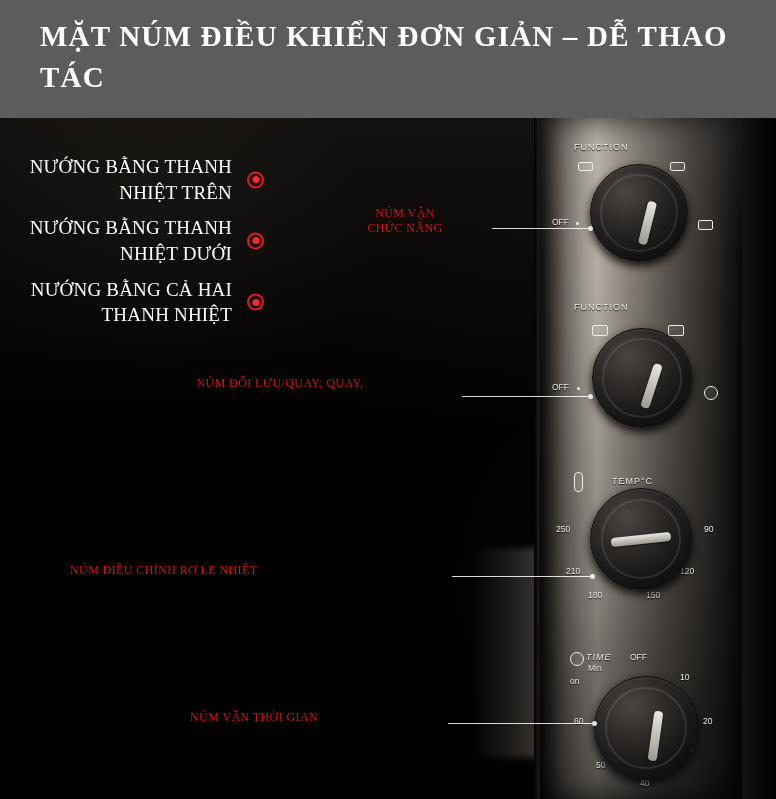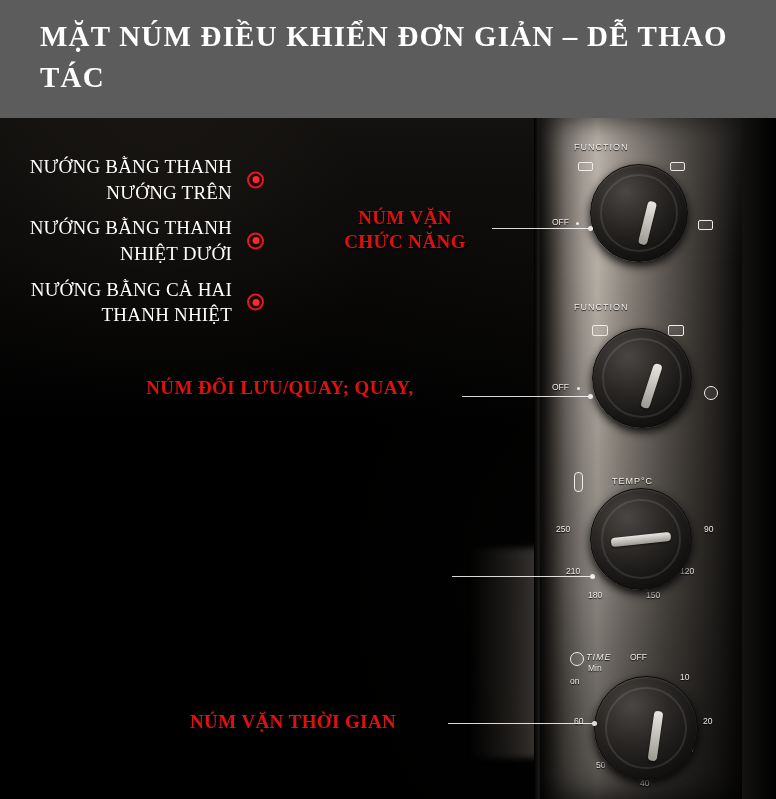--- a/index.html
+++ b/index.html
@@ -204,22 +204,22 @@
     width: 7px; height: 7px;
     border-radius: 50%;
     background: #ff2a2a;
   }
 
   
   .callout {
     position: absolute;
     color: #e01010;
     font-family: "Liberation Serif", serif;
-    font-weight: bold;
-    font-size: 19px;
+    font-weight: normal;
+    font-size: 12px;
     letter-spacing: 0.4px;
     line-height: 1.25;
     text-transform: uppercase;
     text-shadow: 0 1px 2px rgba(0,0,0,0.9);
   }
   .leader {
     position: absolute;
     height: 1px;
     background: #ffffff;
     opacity: 0.85;
@@ -315,21 +315,21 @@
 
       <div class="knob" style="left:46px; top:28px; width:102px; height:102px;">
         <div class="knob-ring" style="left:10px; top:10px; width:78px; height:78px;"></div>
         <div class="knob-pointer" style="left:56px; top:34px; width:9px; height:50px; transform: rotate(8deg);"></div>
       </div>
     </div>
 
     <div class="bullet-list">
       <div class="bullet-row">
         <span>NƯỚNG BẰNG THANH</span><br>
-        <span>NƯỚNG TRÊN</span>
+        <span>NHIỆT TRÊN</span>
         <span class="bullet-dot"></span>
       </div>
       <div class="bullet-row">
         <span>NƯỚNG BẰNG THANH</span><br>
         <span>NHIỆT DƯỚI</span>
         <span class="bullet-dot"></span>
       </div>
       <div class="bullet-row">
         <span>NƯỚNG BẰNG CẢ HAI</span><br>
         <span>THANH NHIỆT</span>
@@ -341,20 +341,23 @@
       <span>NÚM VẶN</span><br>
       <span>CHỨC NĂNG</span>
     </div>
     <div class="leader" style="left:492px; top:110px; width:98px;"></div>
 
     <div class="callout" style="left:110px; top:258px; text-align:center; width:340px;">
       <span>NÚM ĐỐI LƯU/QUAY; QUAY,</span><br>
     </div>
     <div class="leader" style="left:462px; top:278px; width:128px;"></div>
 
+    <div class="callout" style="left:70px; top:445px; width:380px;">
+      <span>NÚM ĐIỀU CHỈNH RƠ LE NHIỆT</span>
+    </div>
     <div class="leader" style="left:452px; top:458px; width:140px;"></div>
 
     <div class="callout" style="left:190px; top:592px; width:300px;">
       <span>NÚM VẶN THỜI GIAN</span>
     </div>
     <div class="leader" style="left:448px; top:605px; width:146px;"></div>
 
   </div>
 </div>
 

